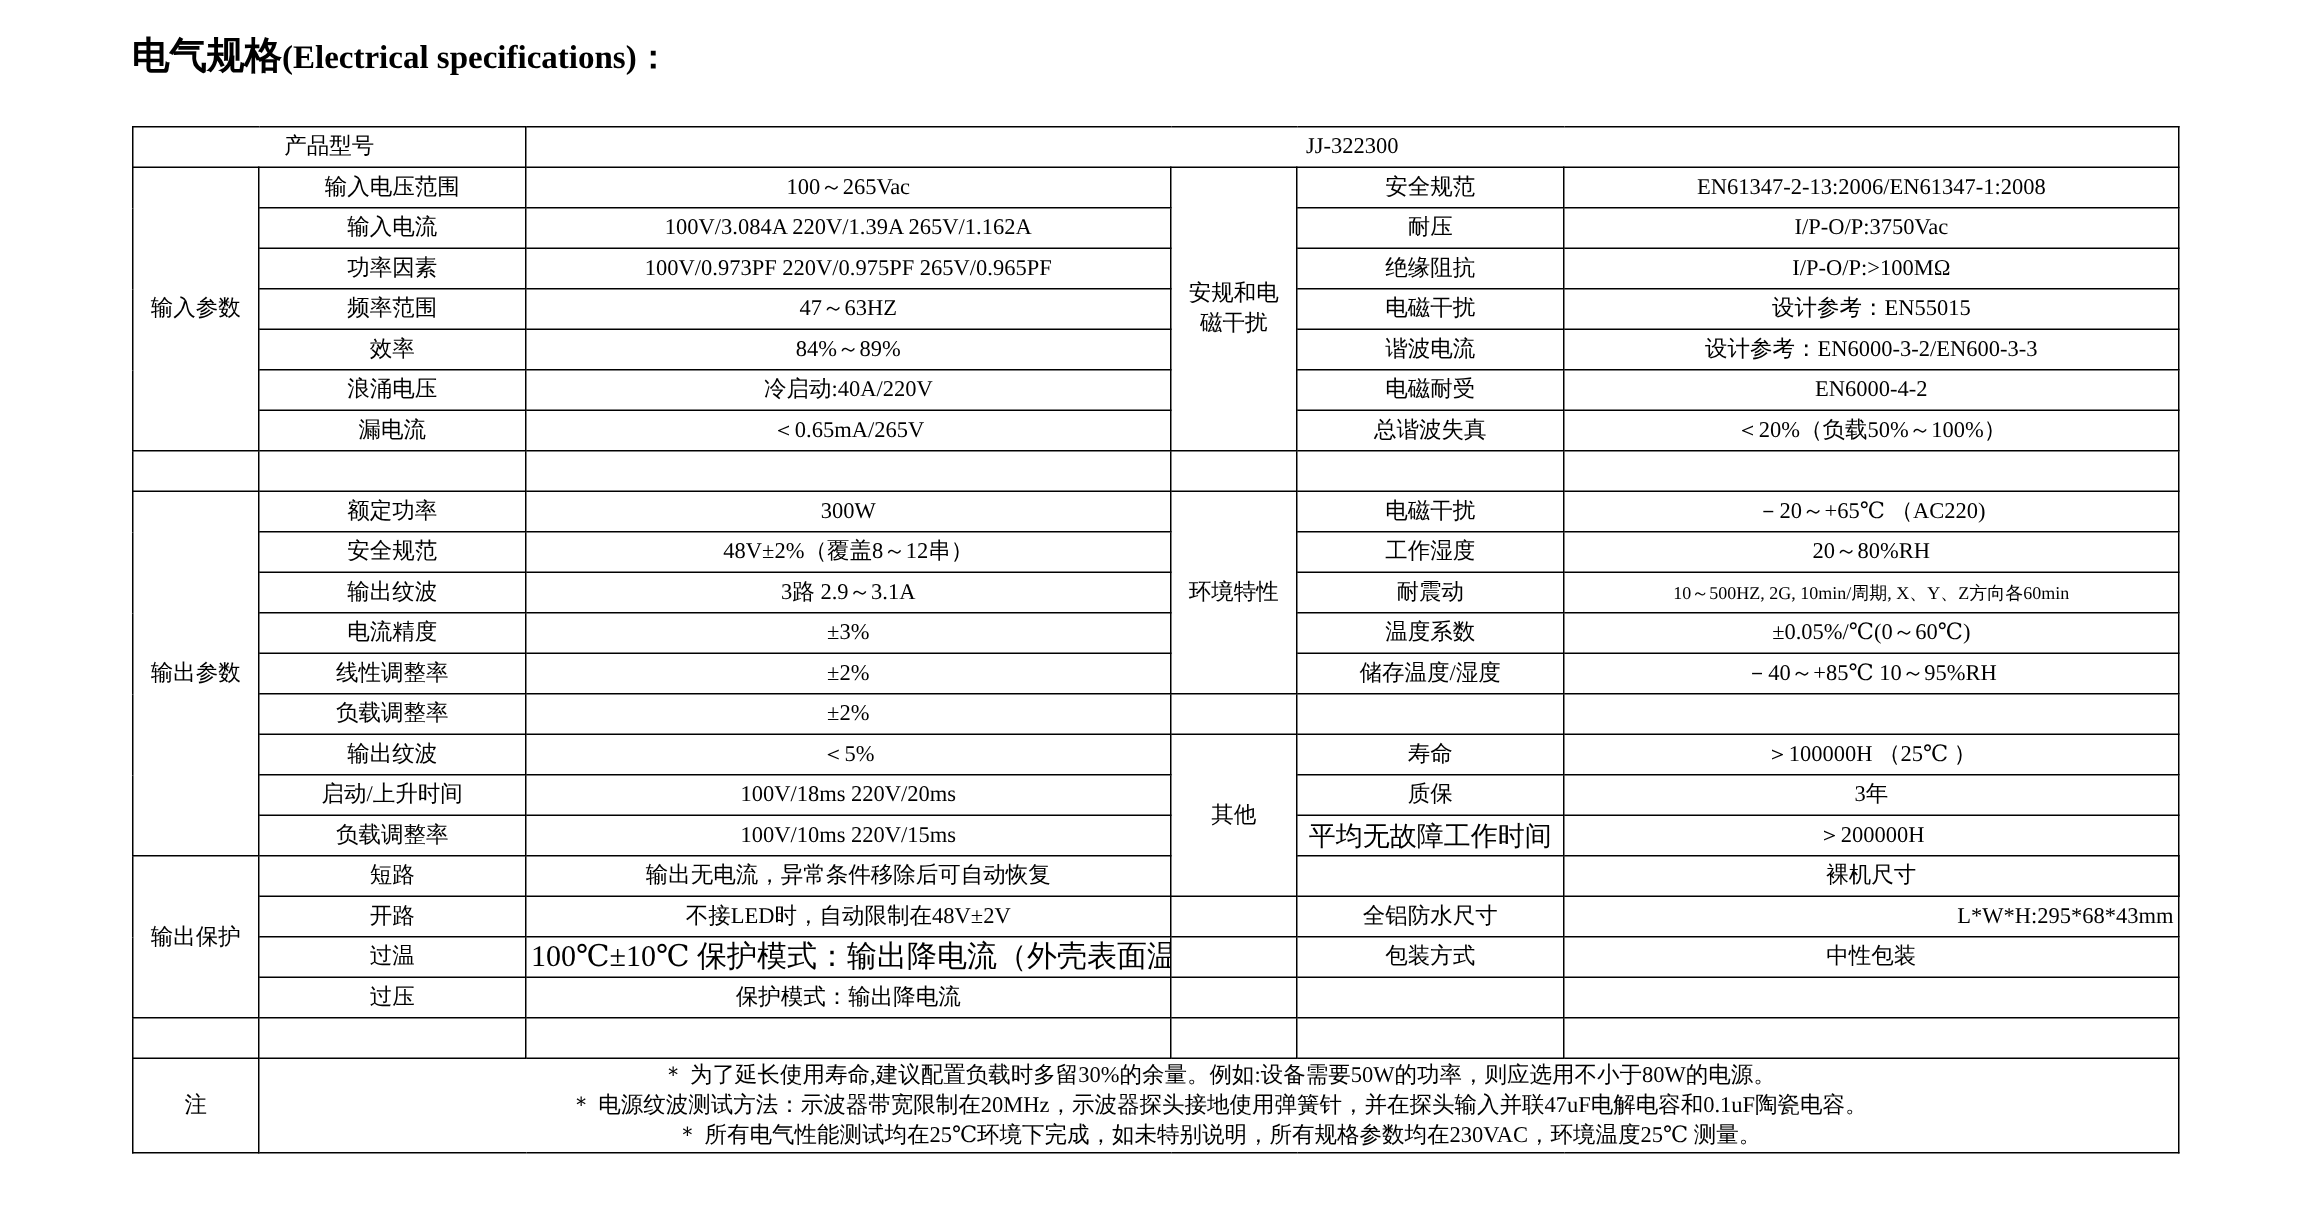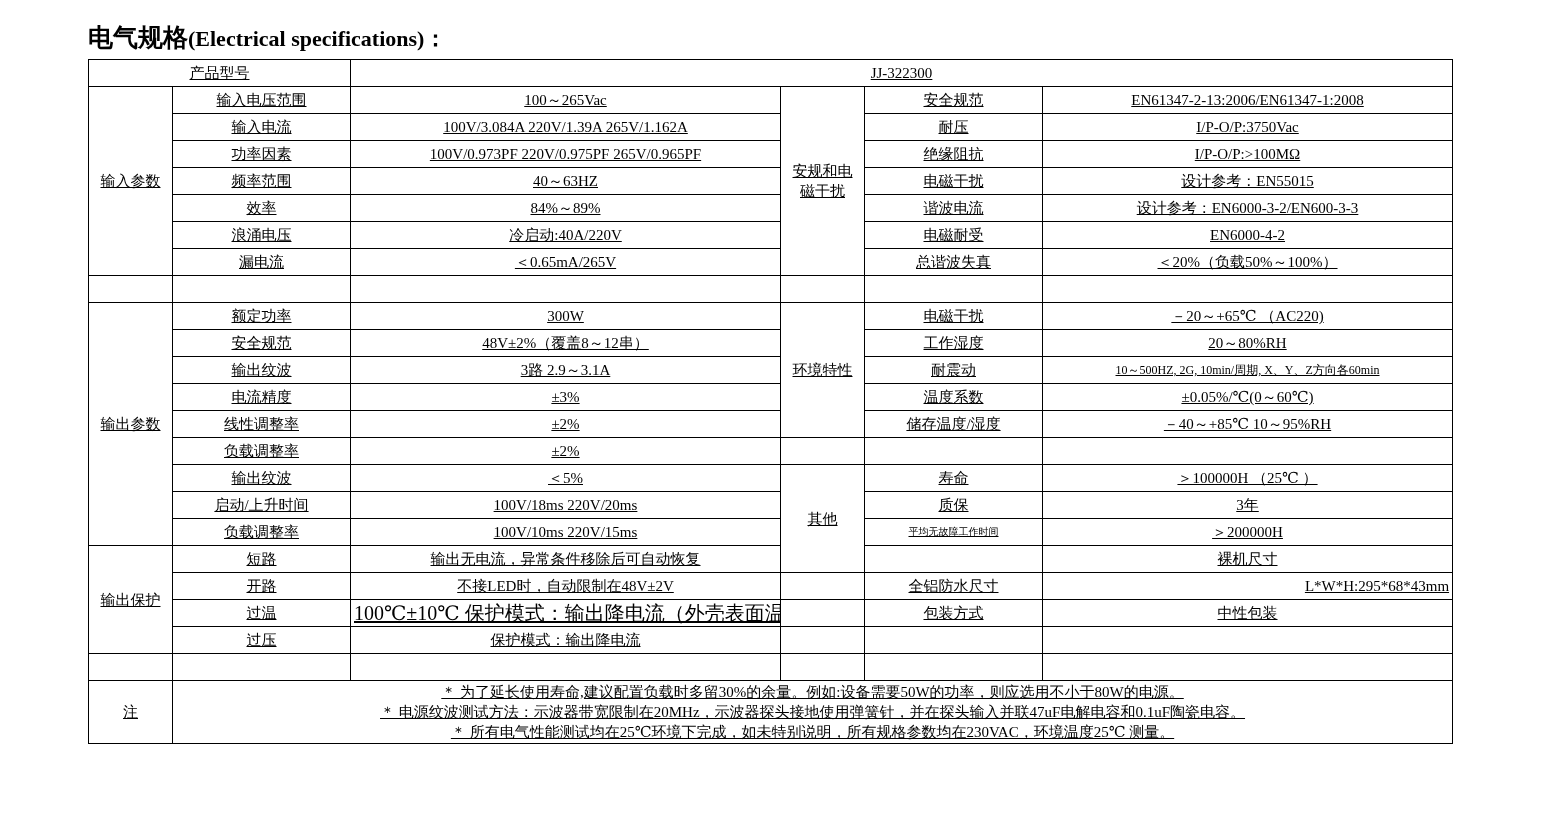--- a/index.html
+++ b/index.html
@@ -18,32 +18,31 @@
     position: relative;
     width: 1541px;
     height: 820px;
     box-sizing: border-box;
     padding: 22px 40px 0 88px;
   }
   .doc-title {
     font-size: 25px;
     font-weight: bold;
     letter-spacing: 0px;
-    margin: 0 0 4px 0;
+    margin: 0 0 30px 0;
     line-height: 32px;
   }
   .doc-title .en {
     font-size: 22px;
   }
   table.spec {
     border-collapse: collapse;
     table-layout: fixed;
     width: 1364px;
     font-size: 15px;
-    text-decoration: underline;
   }
   table.spec td {
     border: 1px solid #000000;
     padding: 1px 3px;
     text-align: center;
     vertical-align: middle;
     height: 24px;
     line-height: 20px;
     white-space: nowrap;
     overflow: hidden;
@@ -115,21 +114,21 @@
         <td>I/P-O/P:3750Vac</td>
       </tr>
       <tr>
         <td class="label">功率因素</td>
         <td>100V/0.973PF  220V/0.975PF  265V/0.965PF</td>
         <td class="label">绝缘阻抗</td>
         <td>I/P-O/P:&gt;100MΩ</td>
       </tr>
       <tr>
         <td class="label">频率范围</td>
-        <td>40～63HZ</td>
+        <td>47～63HZ</td>
         <td class="label">电磁干扰</td>
         <td>设计参考：EN55015</td>
       </tr>
       <tr>
         <td class="label">效率</td>
         <td>84%～89%</td>
         <td class="label">谐波电流</td>
         <td>设计参考：EN6000-3-2/EN600-3-3</td>
       </tr>
       <tr>
@@ -202,21 +201,21 @@
       </tr>
       <tr>
         <td class="label">启动/上升时间</td>
         <td>100V/18ms    220V/20ms</td>
         <td class="label">质保</td>
         <td>3年</td>
       </tr>
       <tr>
         <td class="label">负载调整率</td>
         <td>100V/10ms    220V/15ms</td>
-        <td class="label" style="font-size:10px">平均无故障工作时间</td>
+        <td class="label" style="font-size:18px">平均无故障工作时间</td>
         <td>＞200000H</td>
       </tr>
 
       <tr>
         <td rowspan="4" class="grp">输出保护</td>
         <td class="label">短路</td>
         <td>输出无电流，异常条件移除后可自动恢复</td>
         <td class="blank"></td>
         <td class="label">裸机尺寸</td>
         <td style="text-align:left;padding-left:8px">L*W*H:238*62*32mm    560g±5g</td>

